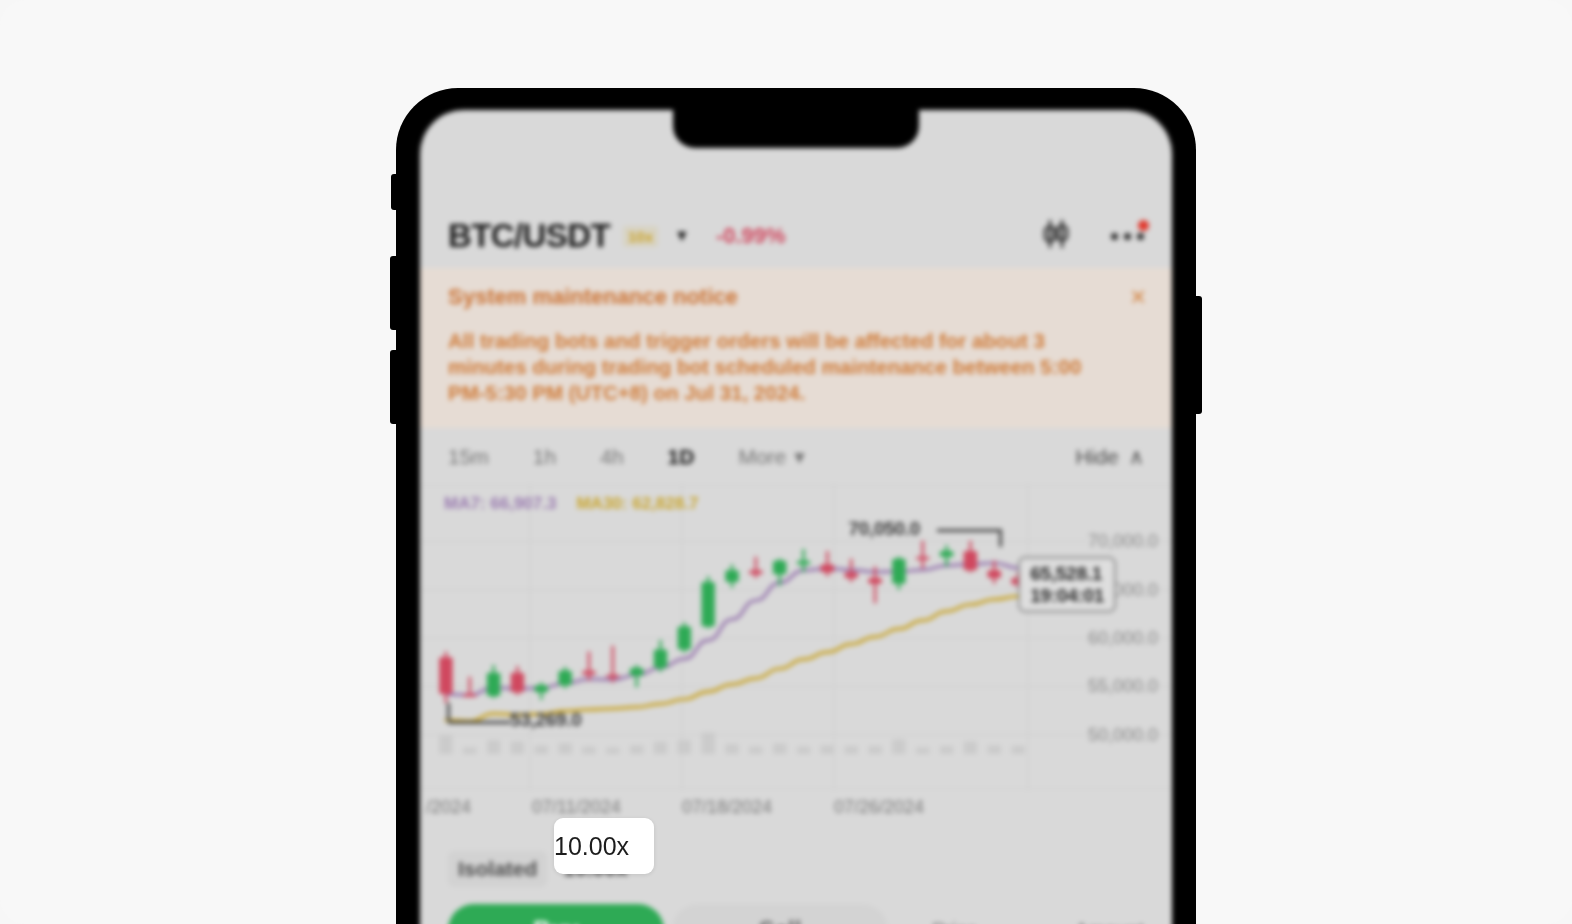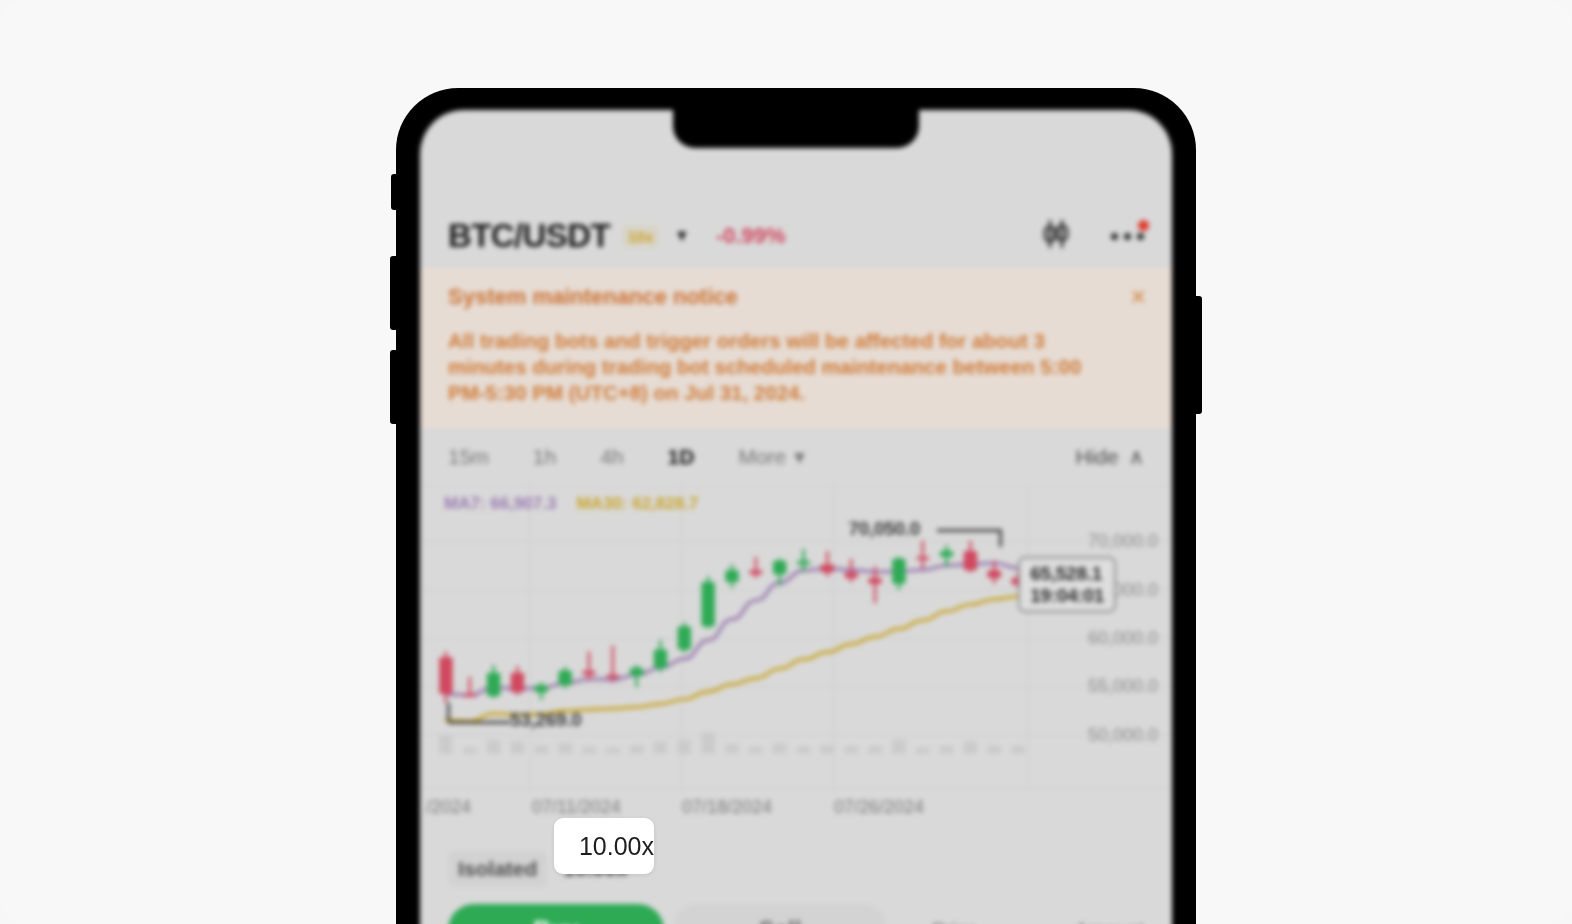--- a/index.html
+++ b/index.html
@@ -317,21 +317,21 @@
   #leverage-tooltip {
     position: absolute;
     left: 554px;
     top: 818px;
     width: 100px;
     height: 56px;
     background: #ffffff;
     border-radius: 9px;
     display: flex;
     align-items: center;
-    justify-content: flex-end;
+    justify-content: flex-start;
     z-index: 60;
     box-shadow: 0 1px 4px rgba(0,0,0,0.10);
   }
   #leverage-tooltip span {
     font-size: 25px;
     color: #1d1d1d;
     font-family: "Liberation Sans", sans-serif;
   }
 </style>
 </head>

